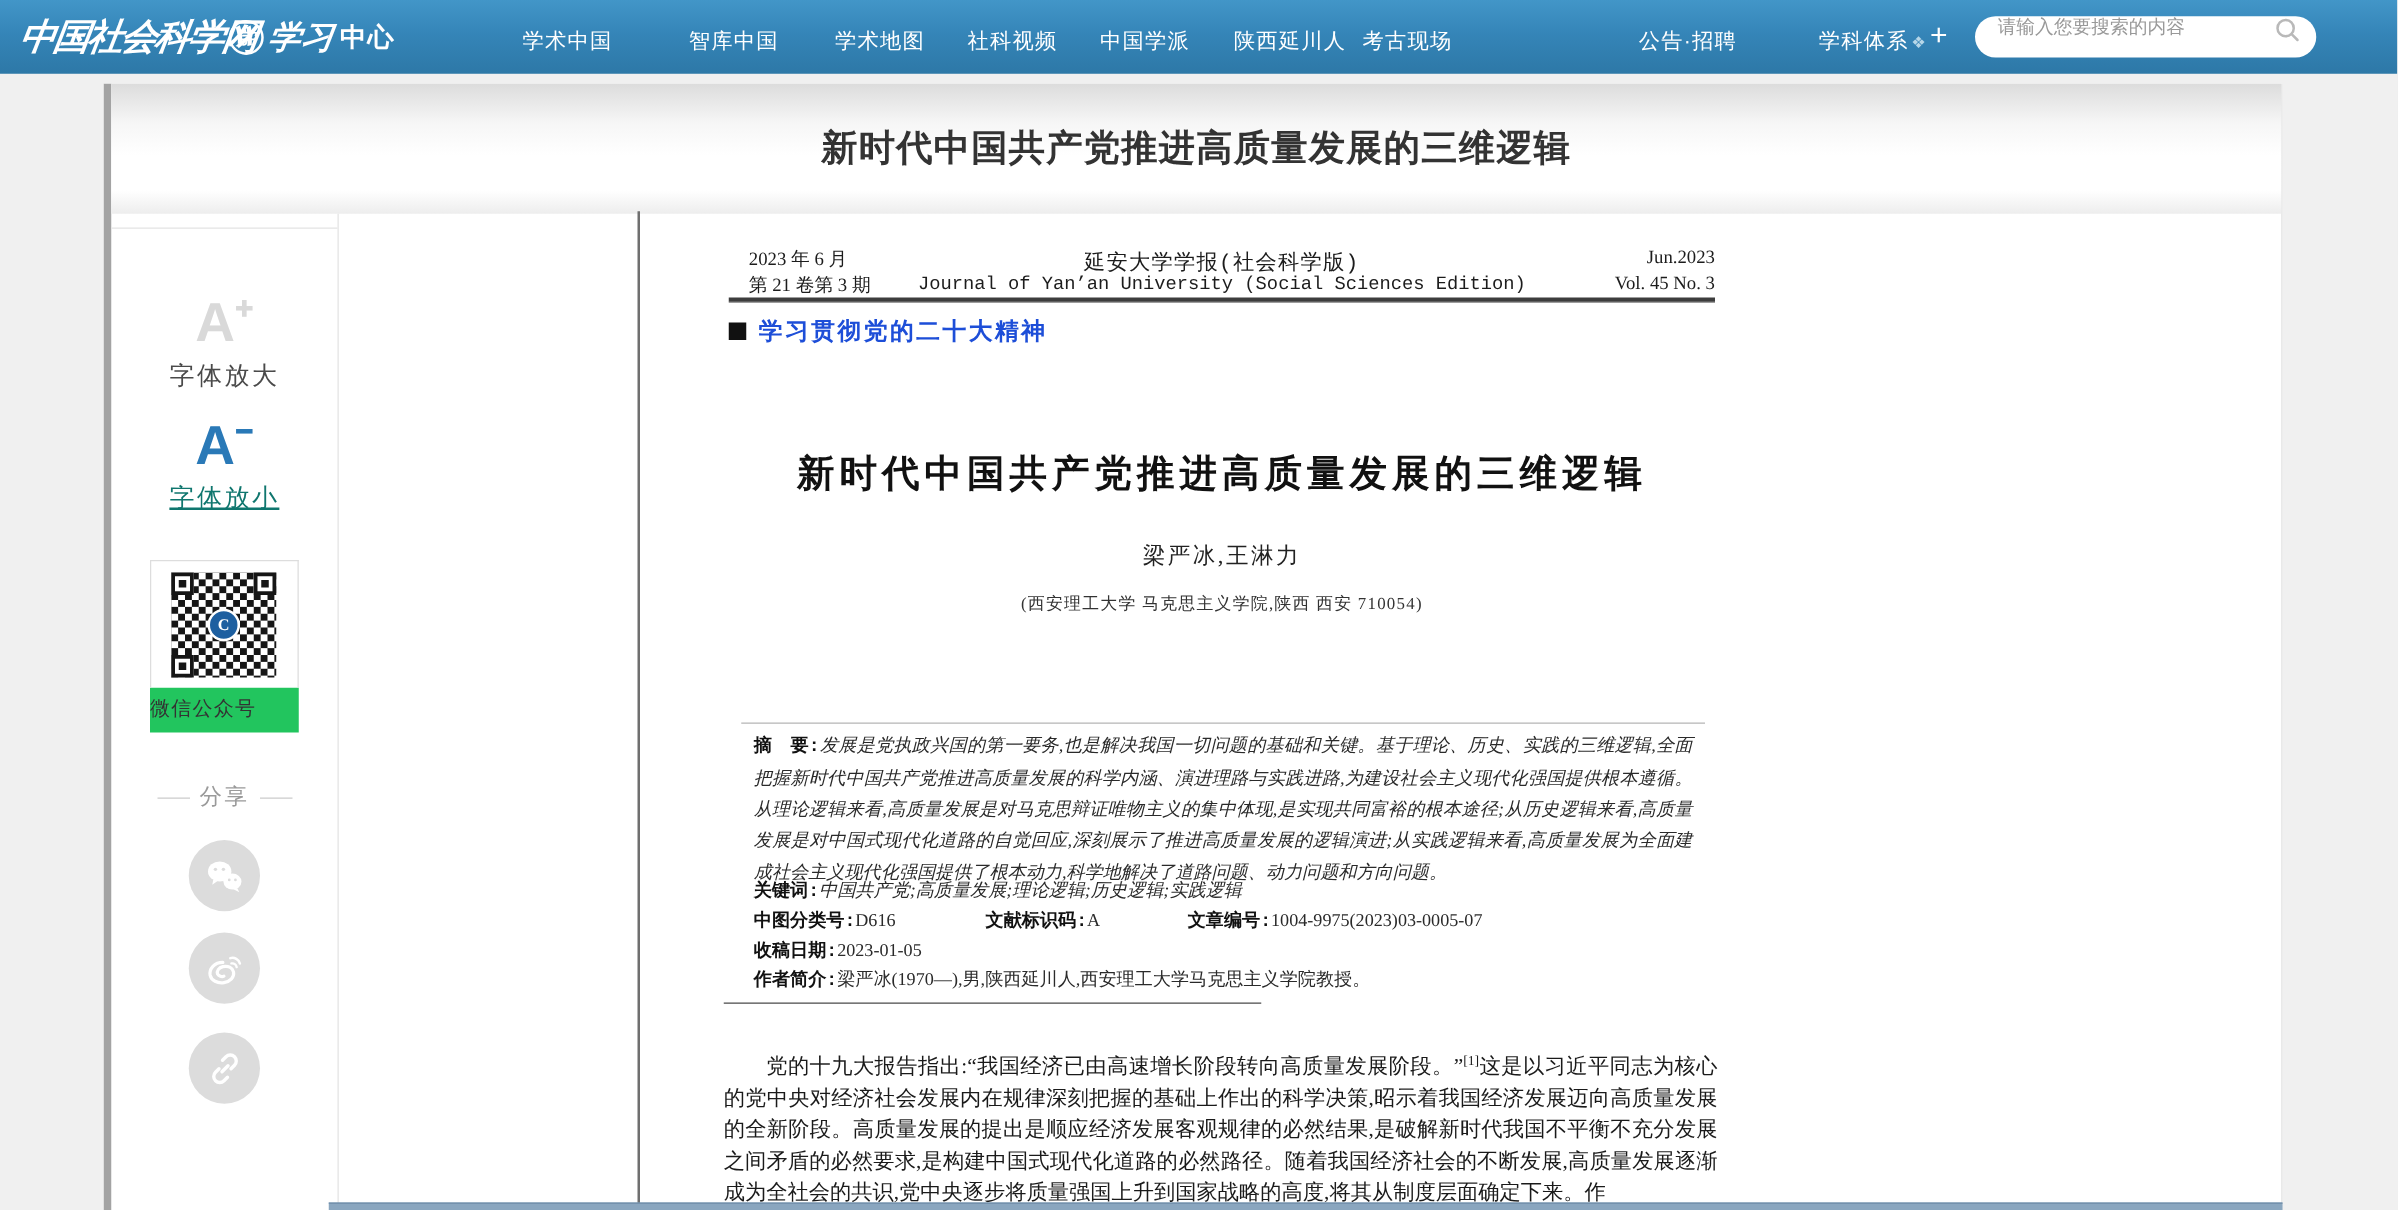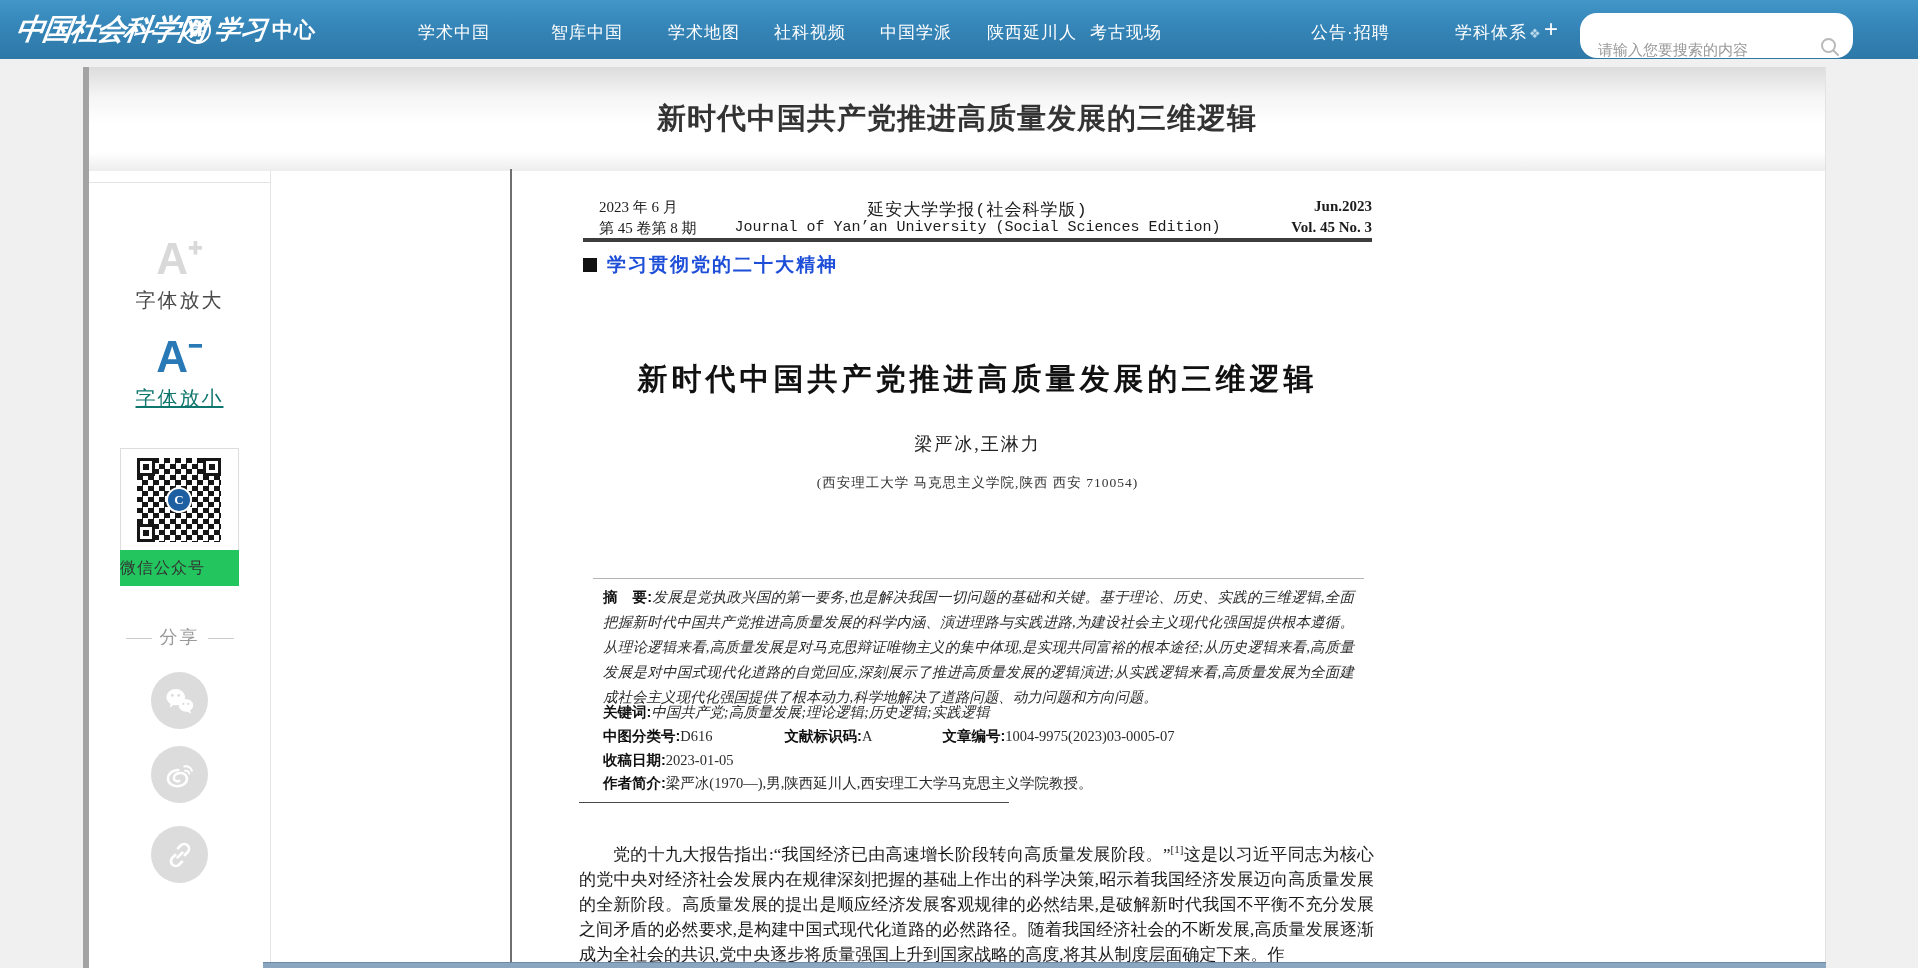--- a/index.html
+++ b/index.html
@@ -26,22 +26,22 @@
   }
   .study-brand { font-family:"Liberation Serif", serif; font-style:italic; font-weight:bold; font-size:26px; transform:skewX(-8deg); margin-left:4px; }
   .study-suffix { font-size:21px; font-weight:bold; margin-left:5px; letter-spacing:1px; }
   .nav-item {
     position:absolute; top:21px; color:#fff; font-size:17px; letter-spacing:1px;
     white-space:nowrap; cursor:pointer;
   }
   .nav-plus { position:absolute; top:15px; color:#fff; font-size:24px; cursor:pointer; }
   .tixi-icon { color:#cfe6f2; font-size:13px; margin-left:2px; opacity:.85; }
   .search-box {
-    position:absolute; left:1580px; top:13px; width:273px; height:45px;
-    background:#fff; border-radius:17px; display:flex; align-items:flex-end; padding:0 12px 0 18px;
+    position:absolute; left:1580px; top:13px; width:273px; height:33px;
+    background:#fff; border-radius:17px; display:flex; align-items:flex-start; padding:0 12px 0 18px;
   }
   .search-input { flex:1; border:none; outline:none; font-size:15px; color:#666; background:transparent; }
   .search-input::placeholder { color:#999; }
   
   .card {
     position:absolute; left:83px; top:67px; width:1743px; height:901px;
     background:#fff; border-left:6px solid #a3a3a3; border-right:1px solid #e2e2e2;
   }
   .title-band {
     position:absolute; left:0; top:0; width:100%; height:104px;
@@ -83,34 +83,34 @@
     background:#dcdcdc; cursor:pointer; display:flex; align-items:center; justify-content:center;
   }
   .sc-1 { top:605px; } .sc-2 { top:679px; } .sc-3 { top:759px; }
   
   .paper { position:absolute; left:494px; top:0; width:789px; color:#1c1c1c; font-family:"Liberation Serif", serif; }
   .jh-row1 { position:absolute; top:131px; width:100%; font-size:15px; }
   .jh-row2 { position:absolute; top:152px; width:100%; font-size:15px; }
   .jh-left { position:absolute; left:16px; }
   .jh-center { position:absolute; left:0; width:100%; text-align:center;font-family:Liberation Mono, monospace; }
   .jh-center-cn { font-size:17px; letter-spacing:1px; }
-  .jh-right { position:absolute; right:0; font-weight:bold; }
+  .jh-right { position:absolute; right:0; font-weight:normal; }
   .jrule { position:absolute; left:0; top:171px; width:100%; height:2px; border-top:3px solid #3d3d3d; border-bottom:1px solid #3d3d3d; }
   .section-tag { position:absolute; left:0; top:185px; display:flex; align-items:center; font-family:"Liberation Sans", sans-serif; }
   .section-square { width:14px; height:14px; background:#111; margin-right:10px; }
   .section-text { font-size:19px; font-weight:bold; color:#1d4ed8; letter-spacing:2px; }
   .p-title { position:absolute; left:0; top:292px; width:100%; text-align:center; font-family:"Liberation Sans", sans-serif; font-size:30px; font-weight:bold; color:#111; letter-spacing:4px; }
   .p-authors { position:absolute; left:0; top:365px; width:100%; text-align:center; font-size:18px; letter-spacing:2px; color:#222; }
   .p-affil { position:absolute; left:0; top:407px; width:100%; text-align:center; font-size:13.5px; color:#333; letter-spacing:1px; }
   .abs-rule { position:absolute; left:10px; top:511px; width:771px; height:1px; background:#b5b5b5; }
   .p-abstract {
     position:absolute; left:20px; top:518px; width:751px;
     font-size:14.5px; line-height:25px; text-align:justify; color:#2a2a2a; font-style:italic;
   }
-  .b-label { font-weight:bold; font-style:normal; font-family:Liberation Sans, sans-serif; color:#111; }
+  .b-label { font-weight:bold; font-style:normal; font-family:Liberation Mono, monospace; color:#111; }
   .meta-line { position:absolute; left:20px; width:760px; font-size:14.5px; color:#2a2a2a; }
   .m-kw { top:636px; font-style:italic; }
   .m-clc { top:660px; font-style:normal; }
   .m-clc .seg2 { margin-left:72px; } .m-clc .seg3 { margin-left:70px; }
   .m-recv { top:684px; } .m-bio { top:707px; }
   .foot-rule { position:absolute; left:-4px; top:735px; width:430px; height:1px; background:#4a4a4a; }
   .p-body {
     position:absolute; left:-4px; top:770px; width:795px;
     font-size:17px; line-height:25px; text-align:justify; color:#1a1a1a; text-indent:2em;
   }
@@ -220,21 +220,21 @@
       </span>
     </div>
 
     <div class="paper">
       <div class="jh-row1">
         <span class="jh-left">2023 年 6 月</span>
         <span class="jh-center jh-center-cn">延安大学学报(社会科学版)</span>
         <span class="jh-right">Jun.2023</span>
       </div>
       <div class="jh-row2">
-        <span class="jh-left">第 45 卷第 8 期</span>
+        <span class="jh-left">第 21 卷第 3 期</span>
         <span class="jh-center">Journal of Yan’an University (Social Sciences Edition)</span>
         <span class="jh-right">Vol. 45  No. 3</span>
       </div>
       <div class="jrule"></div>
 
       <div class="section-tag">
         <span class="section-square"></span>
         <span class="section-text">学习贯彻党的二十大精神</span>
       </div>
 

